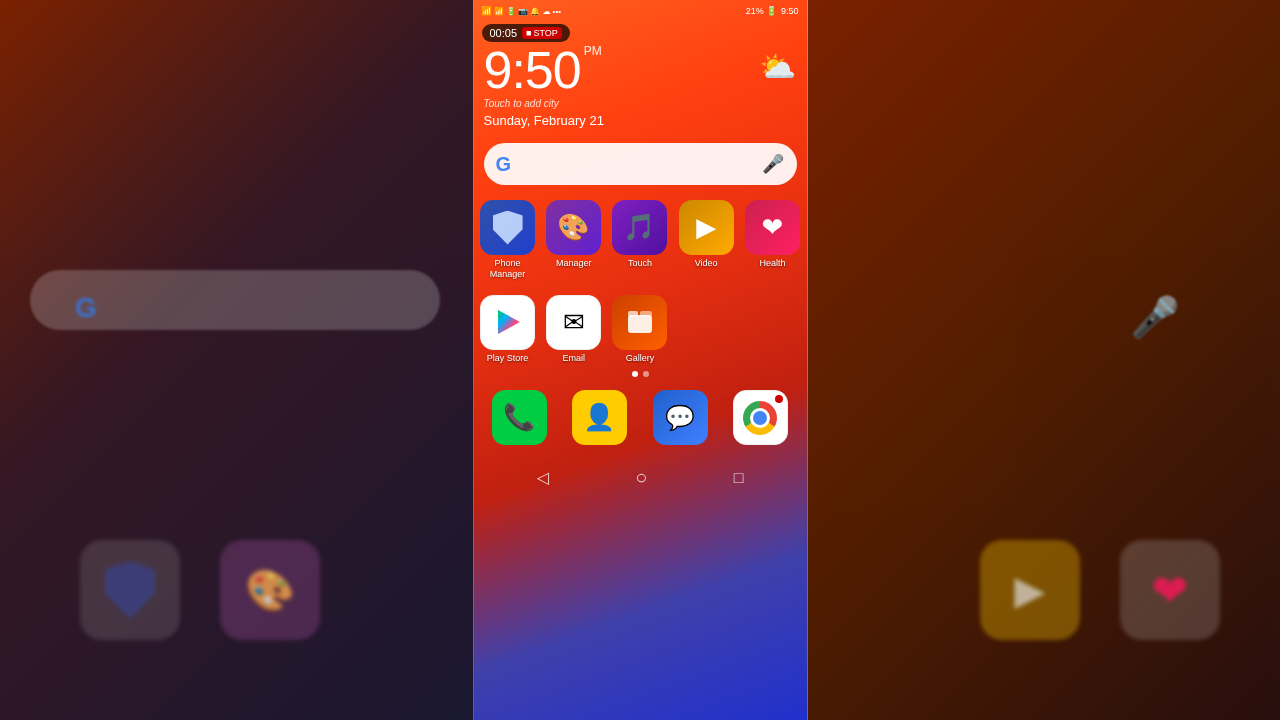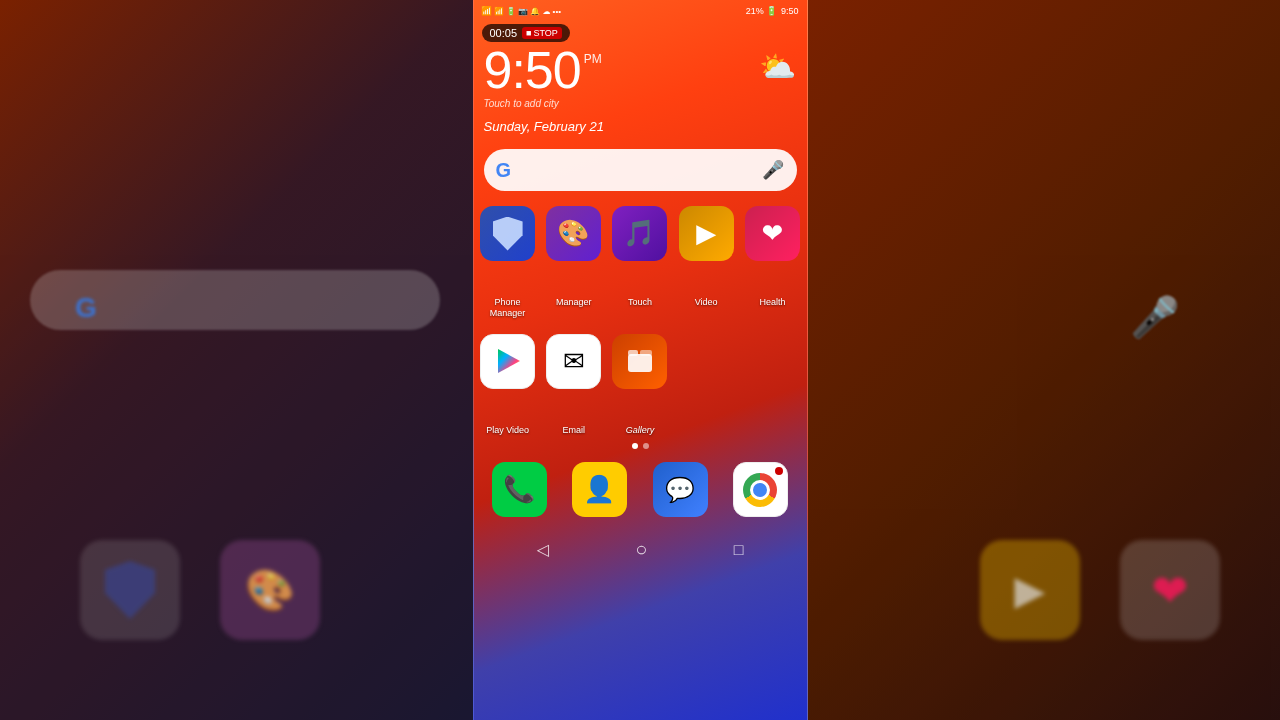--- a/index.html
+++ b/index.html
@@ -204,22 +204,21 @@
     }
     .clock-touch {
       font-size: 10px;
       color: rgba(255,255,255,0.8);
       margin-top: 2px;
       font-style: italic;
     }
     .clock-date {
       font-size: 13px;
       color: white;
-      margin-top: 10px;
-      font-style: italic;
+      margin-top: 4px;
     }
     .weather-icon {
       font-size: 30px;
       margin-top: 5px;
     }
 
     
     .camera-app {
       margin: 10px 10px 0;
       display: flex;
@@ -313,21 +312,20 @@
       position: relative;
       overflow: hidden;
     }
     .app-icon-label {
       font-size: 9px;
       color: white;
       text-align: center;
       text-shadow: 0 1px 2px rgba(0,0,0,0.6);
       line-height: 1.2;
       max-width: 58px;
-      margin-top: 33px;
     }
 
     
     .icon-phone-manager {
       background: linear-gradient(135deg, #3050aa, #2040cc);
     }
     .icon-themes {
       background: linear-gradient(135deg, #8030a0, #6020d0);
     }
     .icon-music {
@@ -512,21 +510,21 @@
       <span>■</span>
       <span>STOP</span>
     </div>
   </div>
 
   
   <div class="clock-area">
     <div class="clock-main">
       <div style="display:flex;align-items:flex-start;">
         <span class="clock-time">9:50</span>
-        <span class="clock-ampm" style="margin-top:8px;">PM</span>
+        <span class="clock-ampm" style="">PM</span>
       </div>
       <div class="clock-touch">Touch to add city</div>
       <div class="clock-date">Sunday, February 21</div>
     </div>
     <div class="weather-icon">⛅</div>
   </div>
 
   
 
   
@@ -588,40 +586,40 @@
           <defs>
             <linearGradient id="pg" x1="0" y1="0" x2="1" y2="1">
               <stop offset="0%" stop-color="#00c853"></stop>
               <stop offset="33%" stop-color="#00b0ff"></stop>
               <stop offset="66%" stop-color="#ff4081"></stop>
               <stop offset="100%" stop-color="#ffea00"></stop>
             </linearGradient>
           </defs>
         </svg>
       </div>
-      <span class="app-icon-label" style="color:white;">Play Video</span>
+      <span class="app-icon-label" style="color:white;">Play Store</span>
     </div>
 
     <div class="app-item">
       <div class="app-icon icon-email">
         <span style="font-size:26px;">✉</span>
       </div>
       <span class="app-icon-label" style="color:white;">Email</span>
     </div>
 
 
     <div class="app-item">
       <div class="app-icon icon-gallery">
         <svg width="30" height="30" viewBox="0 0 30 30">
           <rect x="3" y="8" width="24" height="18" rx="3" fill="white" opacity="0.9"></rect>
           <rect x="3" y="4" width="10" height="6" rx="2" fill="white" opacity="0.7"></rect>
           <rect x="15" y="4" width="12" height="6" rx="2" fill="white" opacity="0.5"></rect>
         </svg>
       </div>
-      <span class="app-icon-label" style="color:white;font-style:italic;">Gallery</span>
+      <span class="app-icon-label" style="color:white;">Gallery</span>
     </div>
   </div>
 
   
   <div class="page-dots">
     <div class="dot active"></div>
     <div class="dot"></div>
   </div>
 
   

